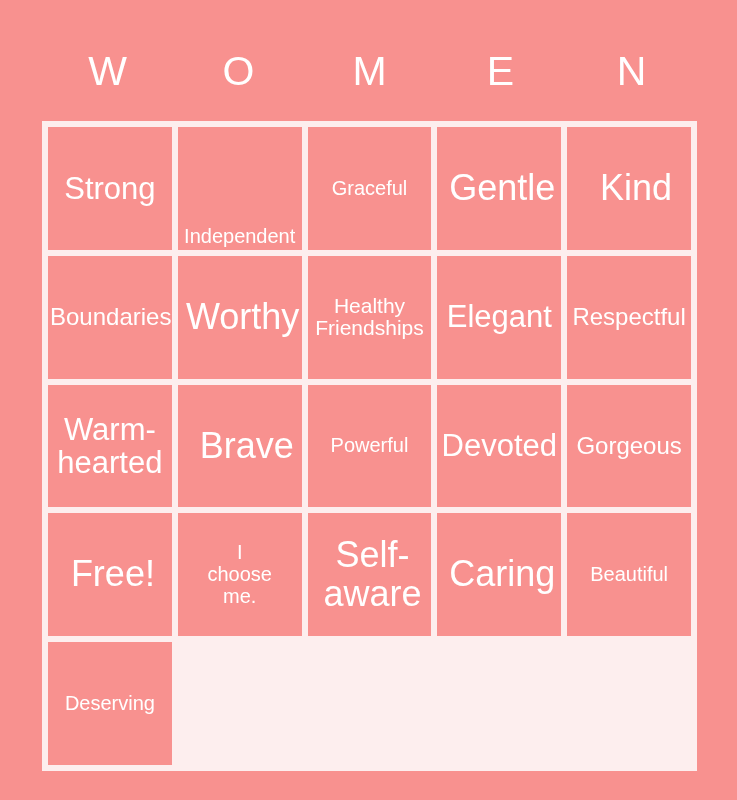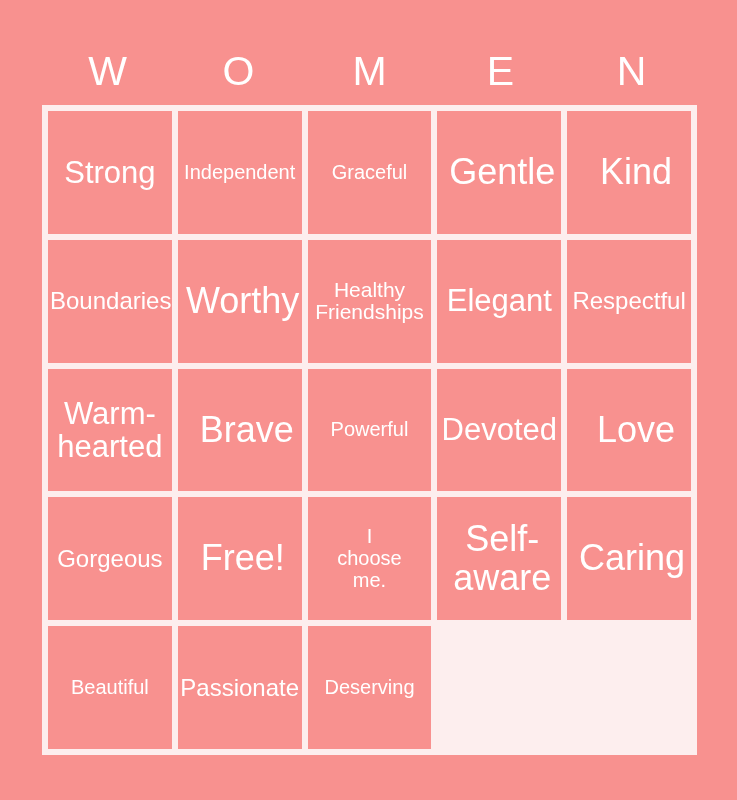--- a/index.html
+++ b/index.html
@@ -37,21 +37,21 @@
     font-size: 41px;
     line-height: 1;
     font-weight: 400;
     letter-spacing: 0px;
     user-select: none;
   }
   
   #grid {
     position: absolute;
     left: 42px;
-    top: 105px;
+    top: 121px;
     width: 655px;
     height: 650px;
     background: #fdeeee;
     display: grid;
     grid-template-columns: repeat(5, 1fr);
     grid-template-rows: repeat(5, 1fr);
     gap: 6px;
     padding: 6px;
     box-sizing: border-box;
   }
@@ -72,21 +72,21 @@
     width: 100%;
     white-space: pre-line;
   }
   
   .fs-xxl { font-size: 36px; padding-left: 16px; }
   .fs-xl  { font-size: 36px; padding-left: 8px; }
   .fs-l   { font-size: 31px; }
   .fs-m   { font-size: 20px; }
   .fs-s   { font-size: 24px; }
   .fs-xs  { font-size: 21px; }
-  .fs-xxs { font-size: 20px; }
+  .fs-xxs { font-size: 20px; align-items: flex-end; }
 </style>
 </head>
 <body>
 
 <div id="card">
 
   <div id="header-row">
       <div class="header-letter">W</div>
       <div class="header-letter">O</div>
       <div class="header-letter">M</div>
@@ -132,23 +132,20 @@
       </div>
       <div class="cell fs-xxl">
         <span>Brave</span>
       </div>
       <div class="cell fs-m">
         <span>Powerful</span>
       </div>
       <div class="cell fs-l">
         <span>Devoted</span>
       </div>
-      <div class="cell fs-xxl">
-        <span>Love</span>
-      </div>
       <div class="cell fs-s">
         <span>Gorgeous</span>
       </div>
       <div class="cell fs-xl">
         <span>Free!</span>
       </div>
       <div class="cell fs-m">
         <span>I
 choose
 me.</span>
@@ -156,21 +153,18 @@
       <div class="cell fs-xl">
         <span>Self-
 aware</span>
       </div>
       <div class="cell fs-xl">
         <span>Caring</span>
       </div>
       <div class="cell fs-m">
         <span>Beautiful</span>
       </div>
-      <div class="cell fs-s">
-        <span>Passionate</span>
-      </div>
       <div class="cell fs-m">
         <span>Deserving</span>
       </div>
     </div>
 
 </div>
 
 </body></html>

